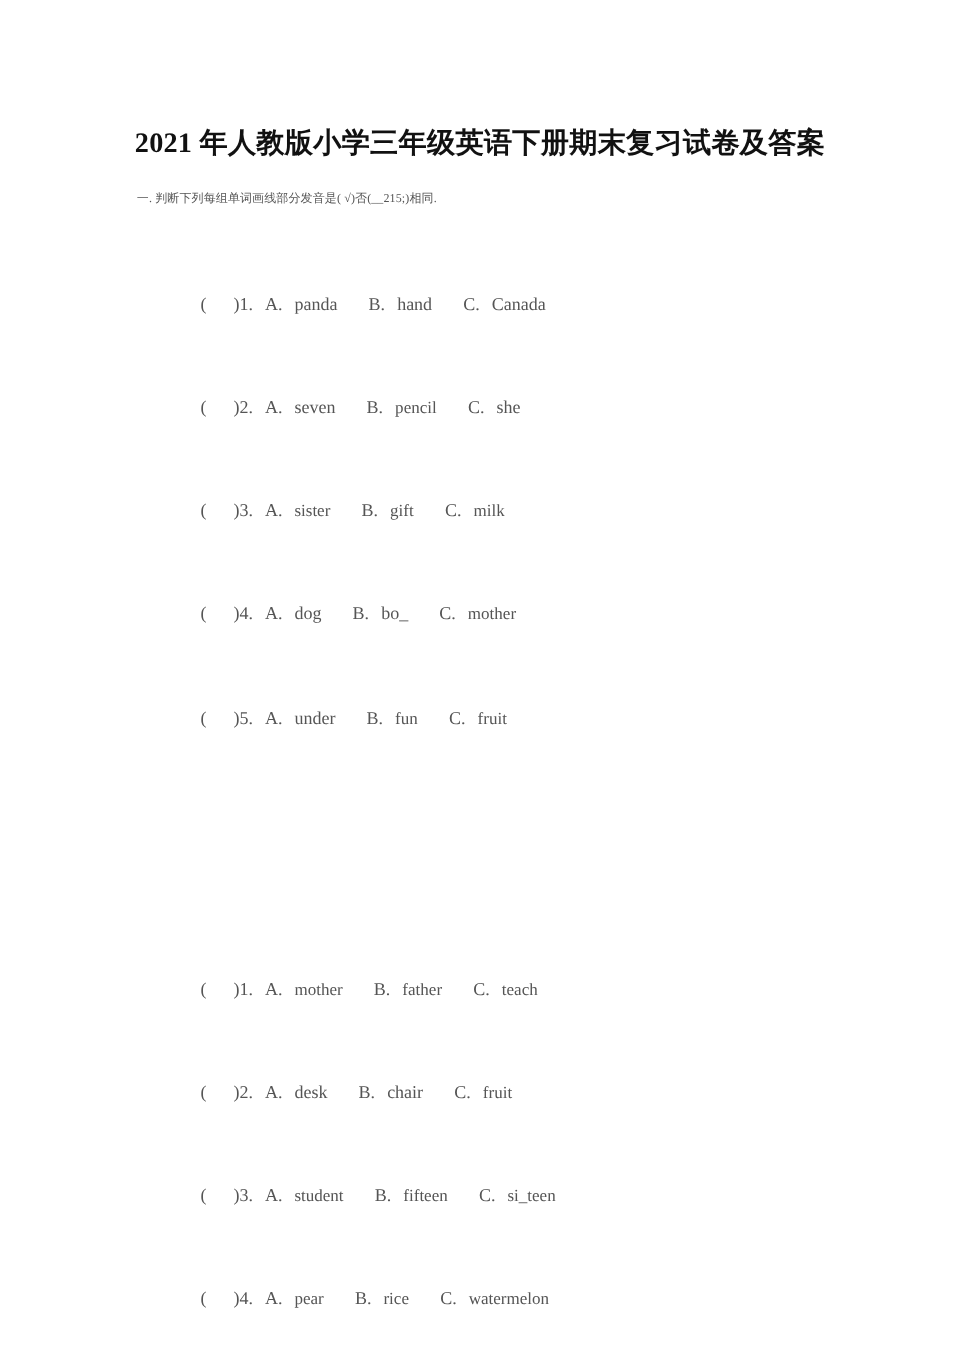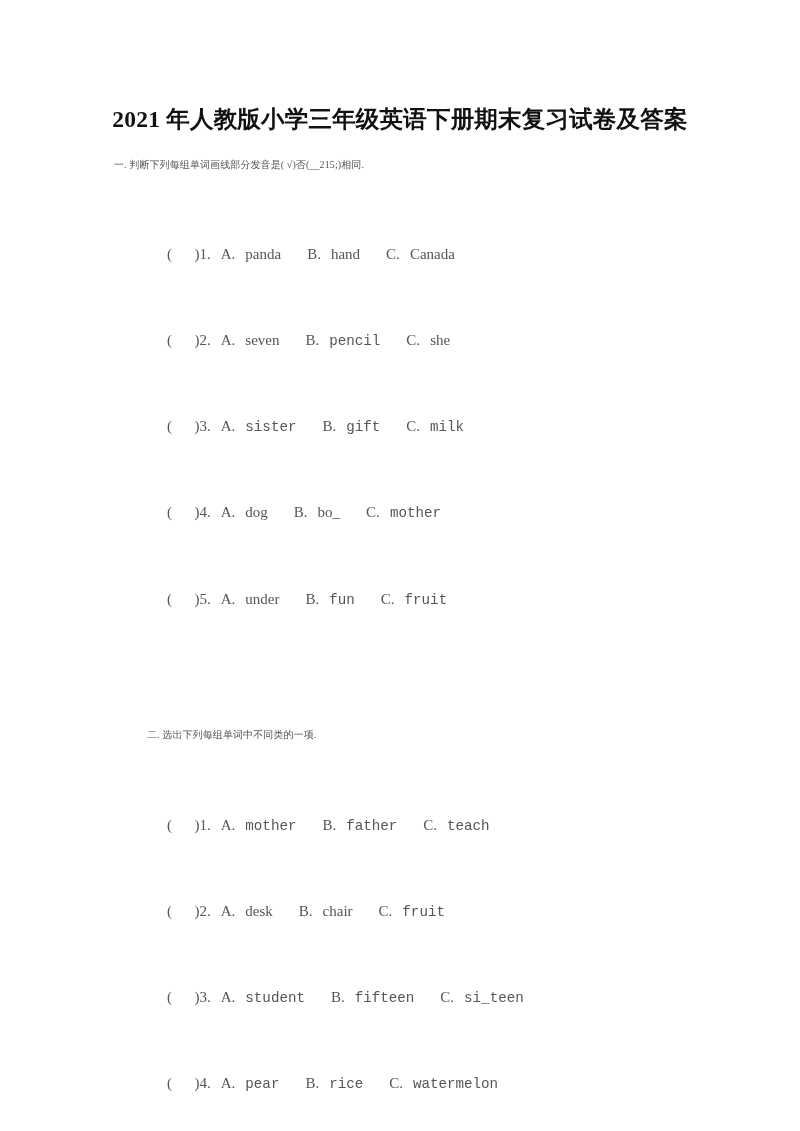--- a/index.html
+++ b/index.html
@@ -66,36 +66,35 @@
 
   .q-paren {
     font-family: "Liberation Serif", "DejaVu Serif", serif;
     letter-spacing: 0;
   }
   
   .tok-serif {
     font-family: "Liberation Serif", "DejaVu Serif", serif;
   }
   .tok-mono {
-    font-family: Liberation Mono, monospace;
+    font-family: Liberation Serif, serif;
     font-size: 14.2px;
   }
   .gap-s { display: inline-block; width: 10px; }
   .gap-l { display: inline-block; width: 26px; }
 </style>
 </head>
 <body>
 
 <div class="page">
 
   <div class="doc-title">2021 年人教版小学三年级英语下册期末复习试卷及答案</div>
 
   <div class="section-heading s1">一. 判断下列每组单词画线部分发音是( √)否(__215;)相同.</div>
 
-  <div class="section-heading s2">二. 选出下列每组单词中不同类的一项.</div>
 
   <div id="questions-root">
       <div class="q-row" style="top: 244px;"><span class="q-paren">(      )1.</span><span class="gap-s"></span><span class="tok-serif">A.</span><span class="gap-s"></span><span class="tok-serif">panda</span><span class="gap-l"></span><span class="tok-serif">B.</span><span class="gap-s"></span><span class="tok-serif">hand</span><span class="gap-l"></span><span class="tok-serif">C.</span><span class="gap-s"></span><span class="tok-serif">Canada</span></div>
       <div class="q-row" style="top: 330px;"><span class="q-paren">(      )2.</span><span class="gap-s"></span><span class="tok-serif">A.</span><span class="gap-s"></span><span class="tok-serif">seven</span><span class="gap-l"></span><span class="tok-serif">B.</span><span class="gap-s"></span><span class="tok-mono">pencil</span><span class="gap-l"></span><span class="tok-serif">C.</span><span class="gap-s"></span><span class="tok-serif">she</span></div>
       <div class="q-row" style="top: 416px;"><span class="q-paren">(      )3.</span><span class="gap-s"></span><span class="tok-serif">A.</span><span class="gap-s"></span><span class="tok-mono">sister</span><span class="gap-l"></span><span class="tok-serif">B.</span><span class="gap-s"></span><span class="tok-mono">gift</span><span class="gap-l"></span><span class="tok-serif">C.</span><span class="gap-s"></span><span class="tok-mono">milk</span></div>
       <div class="q-row" style="top: 502px;"><span class="q-paren">(      )4.</span><span class="gap-s"></span><span class="tok-serif">A.</span><span class="gap-s"></span><span class="tok-serif">dog</span><span class="gap-l"></span><span class="tok-serif">B.</span><span class="gap-s"></span><span class="tok-serif">bo_</span><span class="gap-l"></span><span class="tok-serif">C.</span><span class="gap-s"></span><span class="tok-mono">mother</span></div>
       <div class="q-row" style="top: 589px;"><span class="q-paren">(      )5.</span><span class="gap-s"></span><span class="tok-serif">A.</span><span class="gap-s"></span><span class="tok-serif">under</span><span class="gap-l"></span><span class="tok-serif">B.</span><span class="gap-s"></span><span class="tok-mono">fun</span><span class="gap-l"></span><span class="tok-serif">C.</span><span class="gap-s"></span><span class="tok-mono">fruit</span></div>
       <div class="q-row" style="top: 815px;"><span class="q-paren">(      )1.</span><span class="gap-s"></span><span class="tok-serif">A.</span><span class="gap-s"></span><span class="tok-mono">mother</span><span class="gap-l"></span><span class="tok-serif">B.</span><span class="gap-s"></span><span class="tok-mono">father</span><span class="gap-l"></span><span class="tok-serif">C.</span><span class="gap-s"></span><span class="tok-mono">teach</span></div>
       <div class="q-row" style="top: 901px;"><span class="q-paren">(      )2.</span><span class="gap-s"></span><span class="tok-serif">A.</span><span class="gap-s"></span><span class="tok-serif">desk</span><span class="gap-l"></span><span class="tok-serif">B.</span><span class="gap-s"></span><span class="tok-serif">chair</span><span class="gap-l"></span><span class="tok-serif">C.</span><span class="gap-s"></span><span class="tok-mono">fruit</span></div>
       <div class="q-row" style="top: 987px;"><span class="q-paren">(      )3.</span><span class="gap-s"></span><span class="tok-serif">A.</span><span class="gap-s"></span><span class="tok-mono">student</span><span class="gap-l"></span><span class="tok-serif">B.</span><span class="gap-s"></span><span class="tok-mono">fifteen</span><span class="gap-l"></span><span class="tok-serif">C.</span><span class="gap-s"></span><span class="tok-mono">si_teen</span></div>

